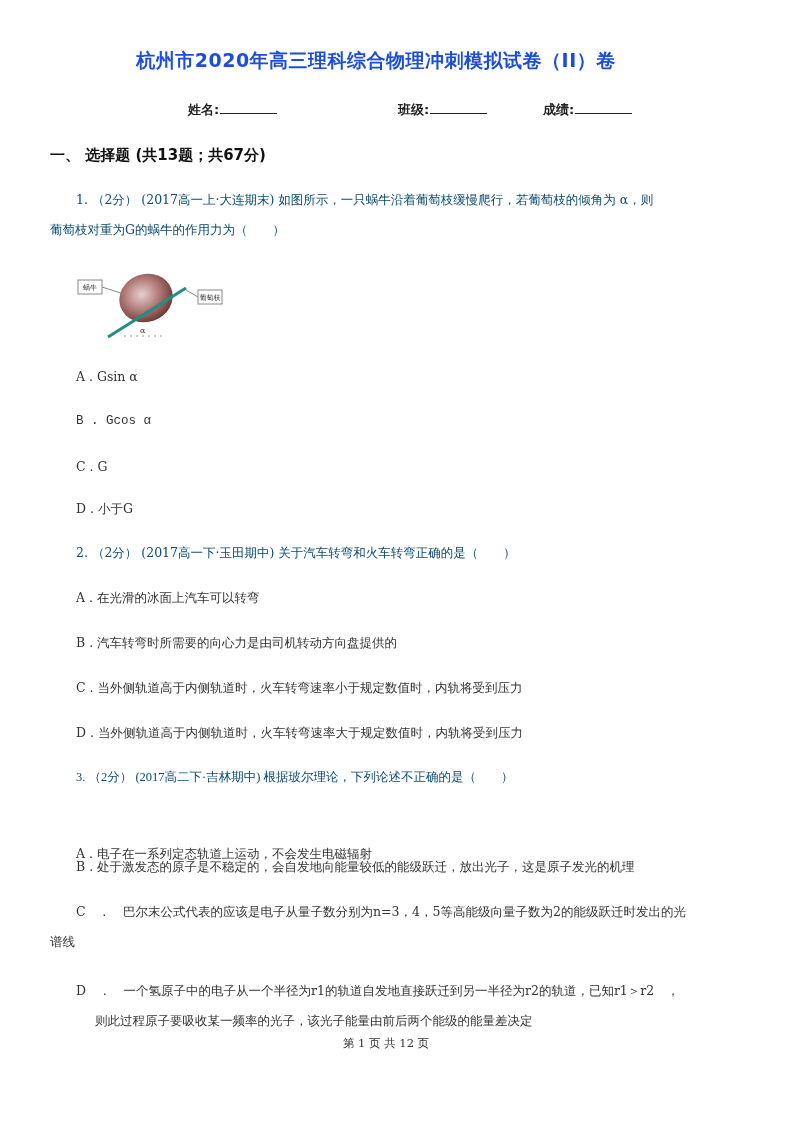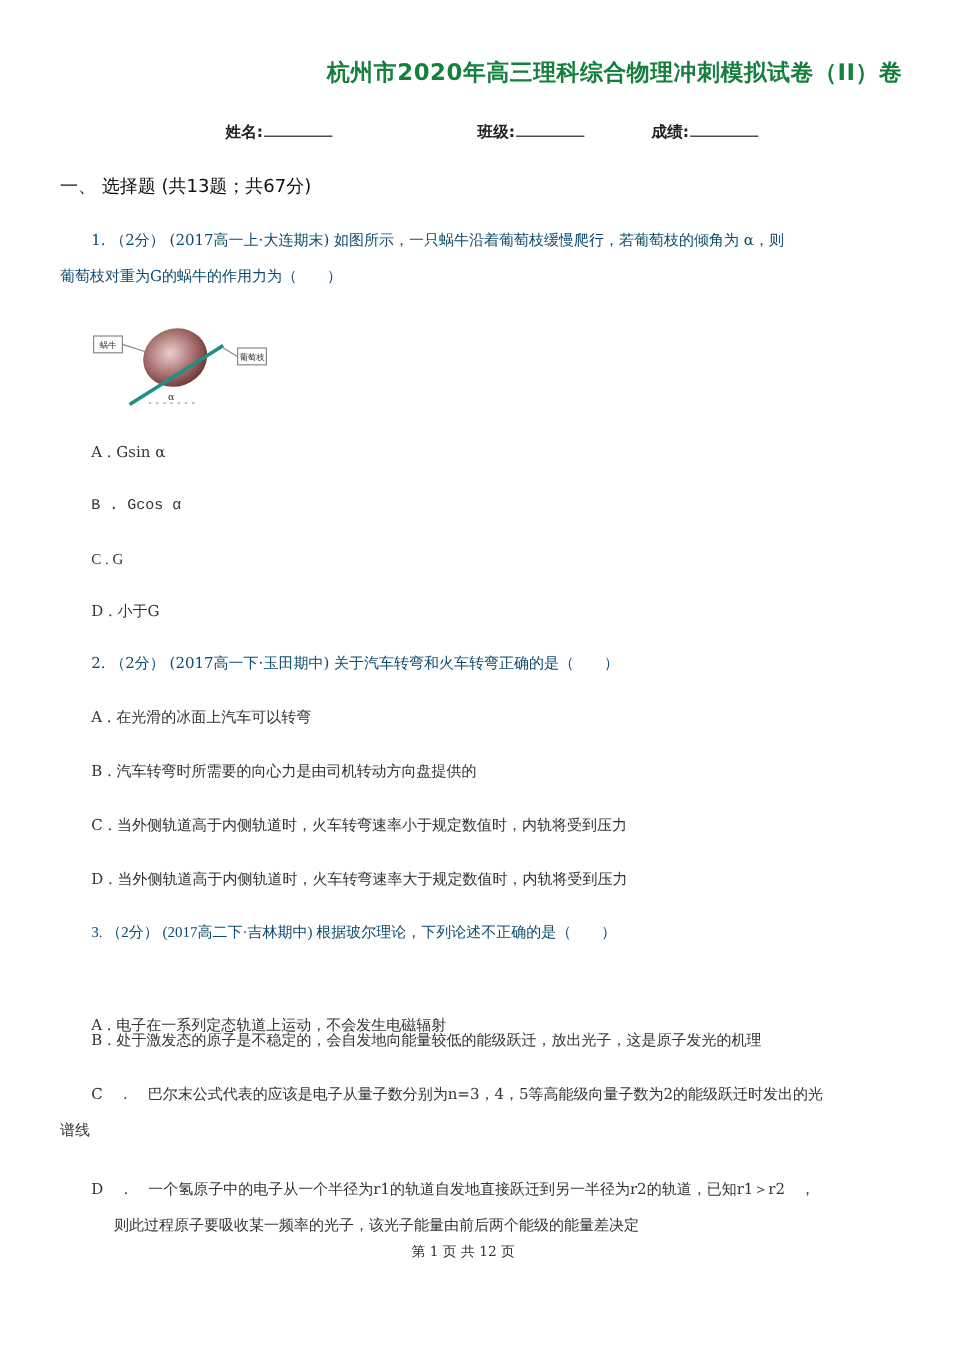--- a/index.html
+++ b/index.html
@@ -1,23 +1,23 @@
 <!DOCTYPE html>
 <html><head>
 <meta charset="utf-8">
 <style>
   html, body { margin:0; padding:0; background:#ffffff; }
   body { width:800px; height:1132px; position:relative; overflow:hidden;
          font-family:"DejaVu Serif","Liberation Serif",serif; color:#222; }
   .abs { position:absolute; white-space:nowrap; }
-  .title { top:48px; left:0; width:752px; text-align:right; font-size:19px; font-weight:bold;
-           font-family:"DejaVu Sans","Liberation Sans",sans-serif; letter-spacing:0.5px; color:#15803d; }
+  .title { top:48px; left:0; width:752px; text-align:center; font-size:19px; font-weight:bold;
+           font-family:"DejaVu Sans","Liberation Sans",sans-serif; letter-spacing:0.5px; color:#1d4ed8; }
   .field { top:101px; font-size:13px; font-weight:bold; font-family:"DejaVu Sans","Liberation Sans",sans-serif; }
   .field .line { display:inline-block; width:57px; border-bottom:1px solid #222; height:12px; vertical-align:baseline; margin-left:1px; }
-  .section { top:146px; left:50px; font-size:15px; font-weight:normal;
+  .section { top:146px; left:50px; font-size:15px; font-weight:bold;
              font-family:"DejaVu Sans","Liberation Sans",sans-serif; color:#111; }
   .q { font-size:12.5px; color:#0c4a6e; }
   .opt { font-size:12.5px; color:#333; }
   .figure { position:absolute; left:76px; top:270px; width:150px; height:70px; }
   .footer { top:1036px; left:0; width:772px; text-align:center; font-size:11.5px; color:#333; }
 </style>
 </head>
 <body>
 
 <div class="abs title">杭州市2020年高三理科综合物理冲刺模拟试卷（II）卷</div>
@@ -54,21 +54,21 @@
     <rect x="122" y="20" width="24" height="14" fill="#fff" stroke="#888" stroke-width="1"></rect>
     <line x1="110" y1="20" x2="122" y2="27" stroke="#888" stroke-width="1"></line>
     <text x="14" y="20" font-size="7" text-anchor="middle" fill="#333" font-family="DejaVu Sans, sans-serif">蜗牛</text>
     <text x="134" y="30" font-size="7" text-anchor="middle" fill="#333" font-family="DejaVu Sans, sans-serif">葡萄枝</text>
     <text x="64" y="63" font-size="8" fill="#333" font-family="DejaVu Serif, serif">α</text>
   </svg>
 </div>
 
 <div class="abs opt" style="top:369px;left:76px;">A . Gsin α</div>
 <div class="abs opt" style="top:414px;left:76px;font-family:Liberation Mono, monospace;">B . Gcos α</div>
-<div class="abs opt" style="top:459px;left:76px;font-family:Liberation Serif, serif;">C . G</div>
+<div class="abs opt" style="top:459px;left:76px;">C . G</div>
 <div class="abs opt" style="top:501px;left:76px;">D . 小于G</div>
 
 <div class="abs q" style="top:545px;left:76px;">2. （2分） (2017高一下·玉田期中) 关于汽车转弯和火车转弯正确的是（　　）</div>
 <div class="abs opt" style="top:590px;left:76px;">A . 在光滑的冰面上汽车可以转弯</div>
 <div class="abs opt" style="top:635px;left:76px;">B . 汽车转弯时所需要的向心力是由司机转动方向盘提供的</div>
 <div class="abs opt" style="top:680px;left:76px;">C . 当外侧轨道高于内侧轨道时，火车转弯速率小于规定数值时，内轨将受到压力</div>
 <div class="abs opt" style="top:725px;left:76px;">D . 当外侧轨道高于内侧轨道时，火车转弯速率大于规定数值时，内轨将受到压力</div>
 
 <div class="abs q" style="top:769px;left:76px;font-family:Liberation Serif, serif;">3. （2分） (2017高二下·吉林期中) 根据玻尔理论，下列论述不正确的是（　　）</div>
 <div class="abs opt" style="top:814px;left:76px;margin-top:32px;">A . 电子在一系列定态轨道上运动，不会发生电磁辐射</div>

